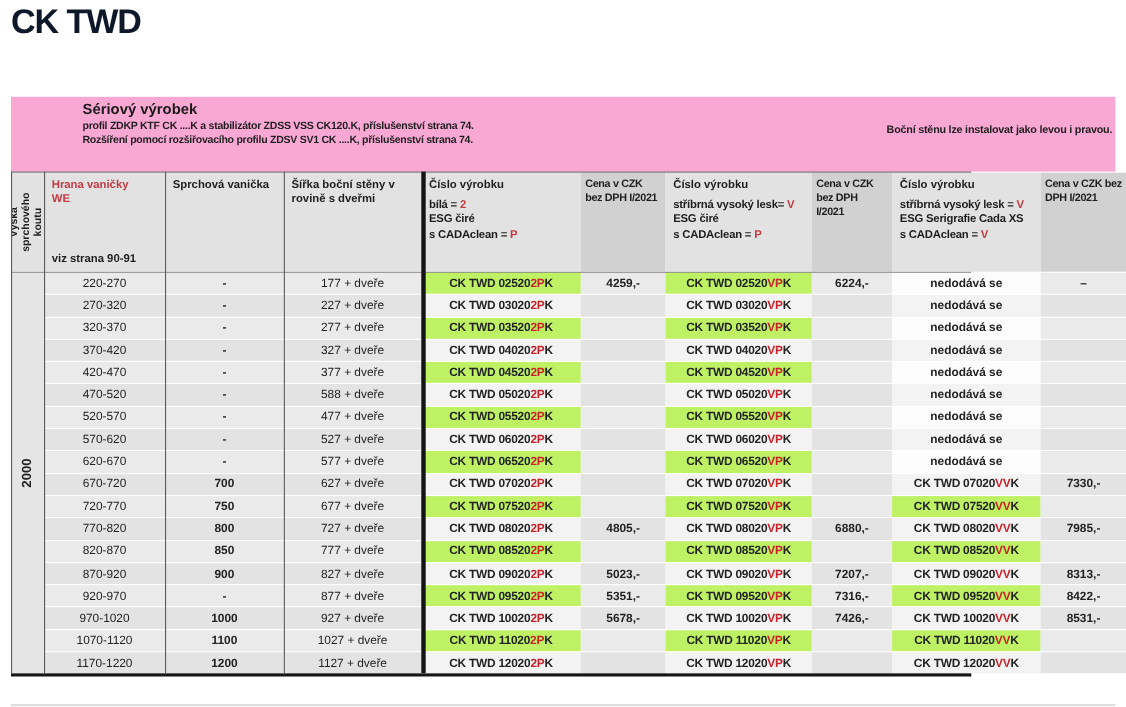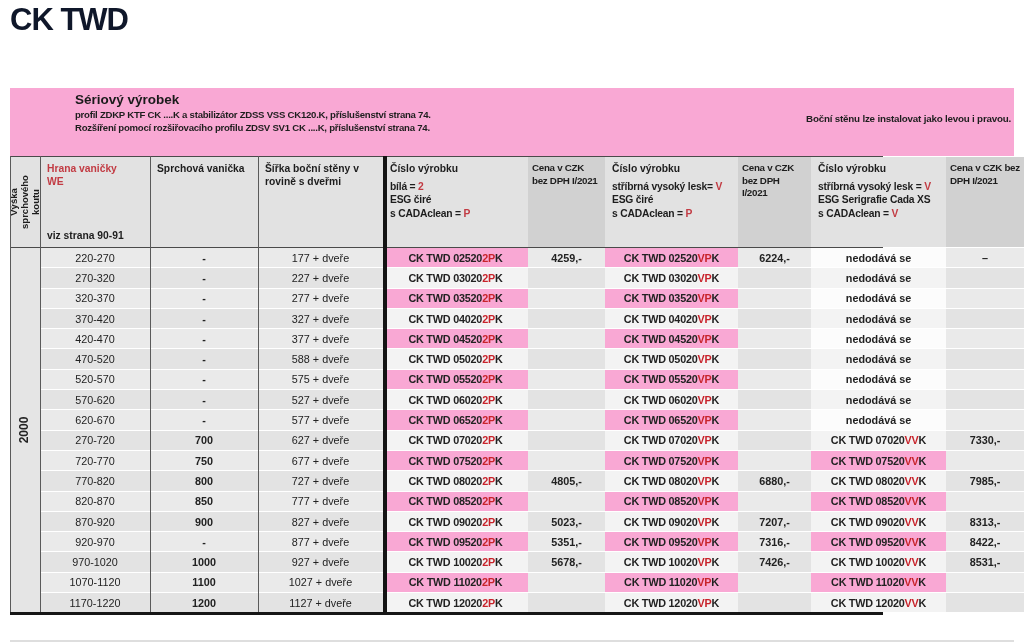--- a/index.html
+++ b/index.html
@@ -29,21 +29,21 @@
   .code .red{color:var(--code-red,#c8232b);}
   .vwrap{position:relative;height:100%;}
   .vtext{position:absolute;left:50%;top:50%;transform:translate(-50%,-50%) rotate(-90deg);
          white-space:pre-line;text-align:center;font-weight:700;font-size:9.5px;line-height:1.15;}
   .edge-note{position:absolute;left:7px;bottom:5px;color:#1d1d1d;}
   
   .tbody{grid-auto-rows:19.3px;row-gap:1px;background:#fff;border-bottom:3px solid #161616;position:relative;}
   .c{display:flex;align-items:center;justify-content:center;font-size:10.8px;background:#eaeaea;
      overflow:hidden;white-space:nowrap;color:#222;}
   .c.a{background:#e3e3e3;}
-  .code{background:#f9a8d4;font-weight:700;letter-spacing:-0.2px;}
+  .code{background:#bef264;font-weight:700;letter-spacing:-0.2px;}
   .code.a{background:#f3f3f3;}
   .na{background:#fcfcfc;font-weight:700;}
   .na.a{background:#f3f3f3;}
   .b{font-weight:700;}
   .side{background:#e5e5e5;position:relative;}
   .side .vtext{font-size:12px;}
   
   .vline{position:absolute;top:0;bottom:3px;width:1px;background:#5a5a5a;z-index:6;}
   .vthick{position:absolute;top:0;bottom:3px;width:4px;background:#141414;z-index:6;}
   .bottom-strip{position:absolute;left:10px;top:640px;width:1004px;height:2px;background:#dedede;}
@@ -156,21 +156,21 @@
         <div class="c b a">-</div>
         <div class="c a">588 + dveře</div>
         <div class="c code a">CK TWD 05020 <span class="red">2P</span>K</div>
         <div class="c b a"></div>
         <div class="c code a">CK TWD 05020 <span class="red">VP</span>K</div>
         <div class="c b a"></div>
         <div class="na c a">nedodává se</div>
         <div class="c b a"></div>
         <div class="c">520-570</div>
         <div class="c b">-</div>
-        <div class="c">575 + dveře</div>
+        <div class="c">477 + dveře</div>
         <div class="c code">CK TWD 05520 <span class="red">2P</span>K</div>
         <div class="c b"></div>
         <div class="c code">CK TWD 05520 <span class="red">VP</span>K</div>
         <div class="c b"></div>
         <div class="na c">nedodává se</div>
         <div class="c b"></div>
         <div class="c a">570-620</div>
         <div class="c b a">-</div>
         <div class="c a">527 + dveře</div>
         <div class="c code a">CK TWD 06020 <span class="red">2P</span>K</div>
@@ -181,21 +181,21 @@
         <div class="c b a"></div>
         <div class="c">620-670</div>
         <div class="c b">-</div>
         <div class="c">577 + dveře</div>
         <div class="c code">CK TWD 06520 <span class="red">2P</span>K</div>
         <div class="c b"></div>
         <div class="c code">CK TWD 06520 <span class="red">VP</span>K</div>
         <div class="c b"></div>
         <div class="na c">nedodává se</div>
         <div class="c b"></div>
-        <div class="c a">270-720</div>
+        <div class="c a">670-720</div>
         <div class="c b a">700</div>
         <div class="c a">627 + dveře</div>
         <div class="c code a">CK TWD 07020 <span class="red">2P</span>K</div>
         <div class="c b a"></div>
         <div class="c code a">CK TWD 07020 <span class="red">VP</span>K</div>
         <div class="c b a"></div>
         <div class="c code a">CK TWD 07020 <span class="red">VV</span>K</div>
         <div class="c b a">7330,-</div>
         <div class="c">720-770</div>
         <div class="c b">750</div>

